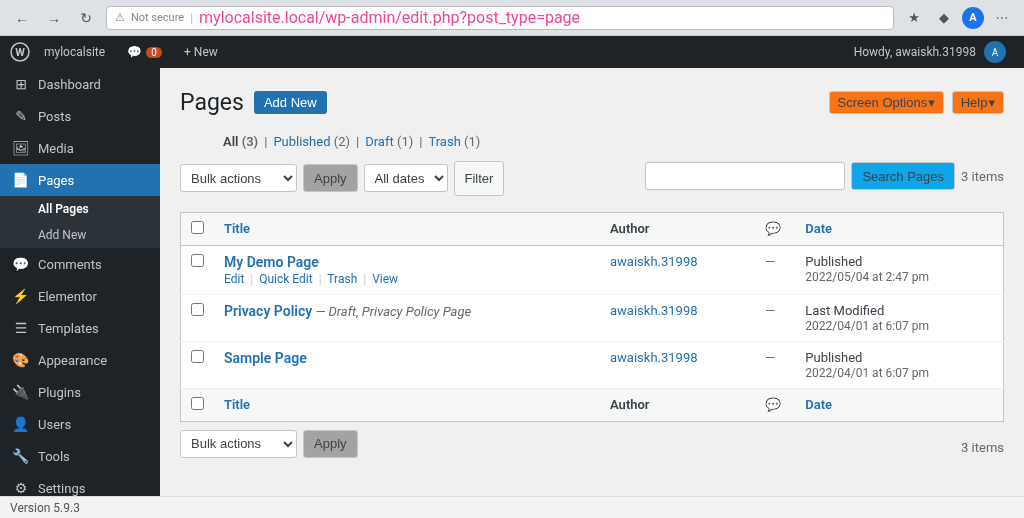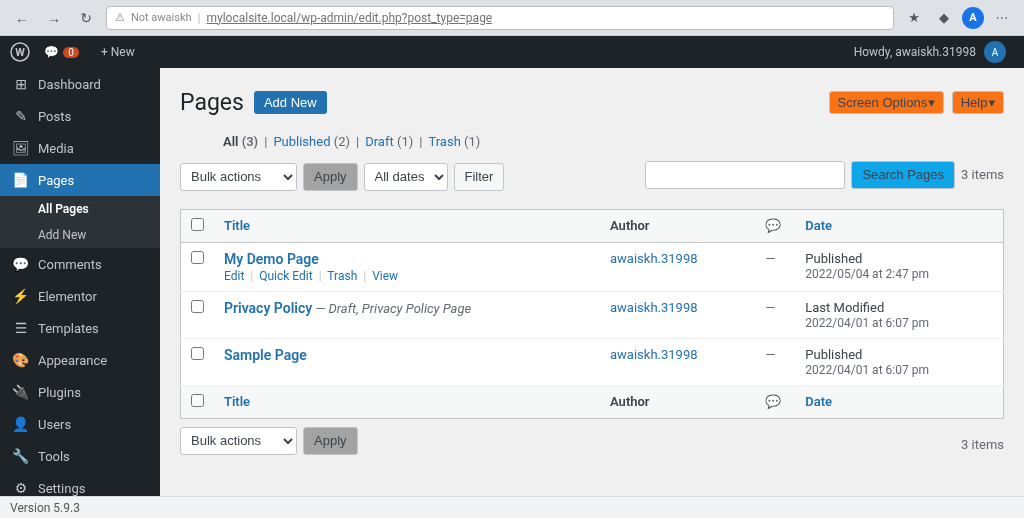--- a/index.html
+++ b/index.html
@@ -30,21 +30,21 @@
       display: flex;
       align-items: center;
       padding: 0 8px;
       font-size: 12px;
       color: #333;
       gap: 6px;
     }
     .lock-icon { color: #888; font-size: 11px; }
     .not-secure { color: #888; font-size: 11px; }
     .separator { color: #bbb; }
-    .url-text { color: #737373; font-size: 12px; text-decoration: underline; }
+    .url-text { color: #ec4899; font-size: 16px; }
     .browser-right-icons {
       display: flex; gap: 6px; align-items: center;
     }
     .browser-icon-btn {
       width: 24px; height: 24px;
       background: none; border: none; cursor: pointer;
       display: flex; align-items: center; justify-content: center;
       color: #555; font-size: 13px; border-radius: 3px;
     }
     .user-avatar {
@@ -229,21 +229,21 @@
       height: 28px;
       border: 1px solid #c3c4c7;
       background: #fff;
       color: #3c434a;
       font-size: 13px;
       padding: 0 6px;
       border-radius: 3px;
       cursor: pointer;
     }
     .filter-btn {
-      height: 28px;
+      height: 35px;
       background: #f6f7f7;
       border: 1px solid #c3c4c7;
       color: #3c434a;
       font-size: 13px;
       padding: 0 10px;
       border-radius: 3px;
       cursor: pointer;
     }
     .items-count {
       margin-left: auto;
@@ -340,38 +340,41 @@
   </style>
 </head>
 <body>
 
 <div class="browser-chrome">
   <button class="browser-nav-btn">←</button>
   <button class="browser-nav-btn">→</button>
   <button class="browser-nav-btn">↻</button>
   <div class="browser-address-bar">
     <span class="lock-icon">⚠</span>
-    <span class="not-secure">Not awaiskh</span>
+    <span class="not-secure">Not secure</span>
     <span class="separator">|</span>
     <span class="url-text">mylocalsite.local/wp-admin/edit.php?post_type=page</span>
   </div>
   <div class="browser-right-icons">
     <button class="browser-icon-btn">★</button>
     <button class="browser-icon-btn">◆</button>
     <div class="user-avatar">A</div>
     <button class="browser-icon-btn">⋯</button>
   </div>
 </div>
 
 <div class="admin-bar">
   <div class="admin-bar-logo">
     <svg width="20" height="20" viewBox="0 0 20 20" fill="#c3c4c7">
         <circle cx="10" cy="10" r="9" fill="none" stroke="#c3c4c7" stroke-width="1.5"></circle>
         <text x="10" y="14" text-anchor="middle" font-size="11" font-weight="bold" fill="#c3c4c7">W</text>
       </svg>
+  </div>
+  <div class="admin-bar-item">
+    <span>mylocalsite</span>
   </div>
   <div class="admin-bar-item">
     <span>💬</span>
     <span class="notification-bubble">0</span>
   </div>
   <div class="admin-bar-item">
     <span>+ New</span>
   </div>
   <div class="admin-bar-right">
     <div class="admin-bar-item">

